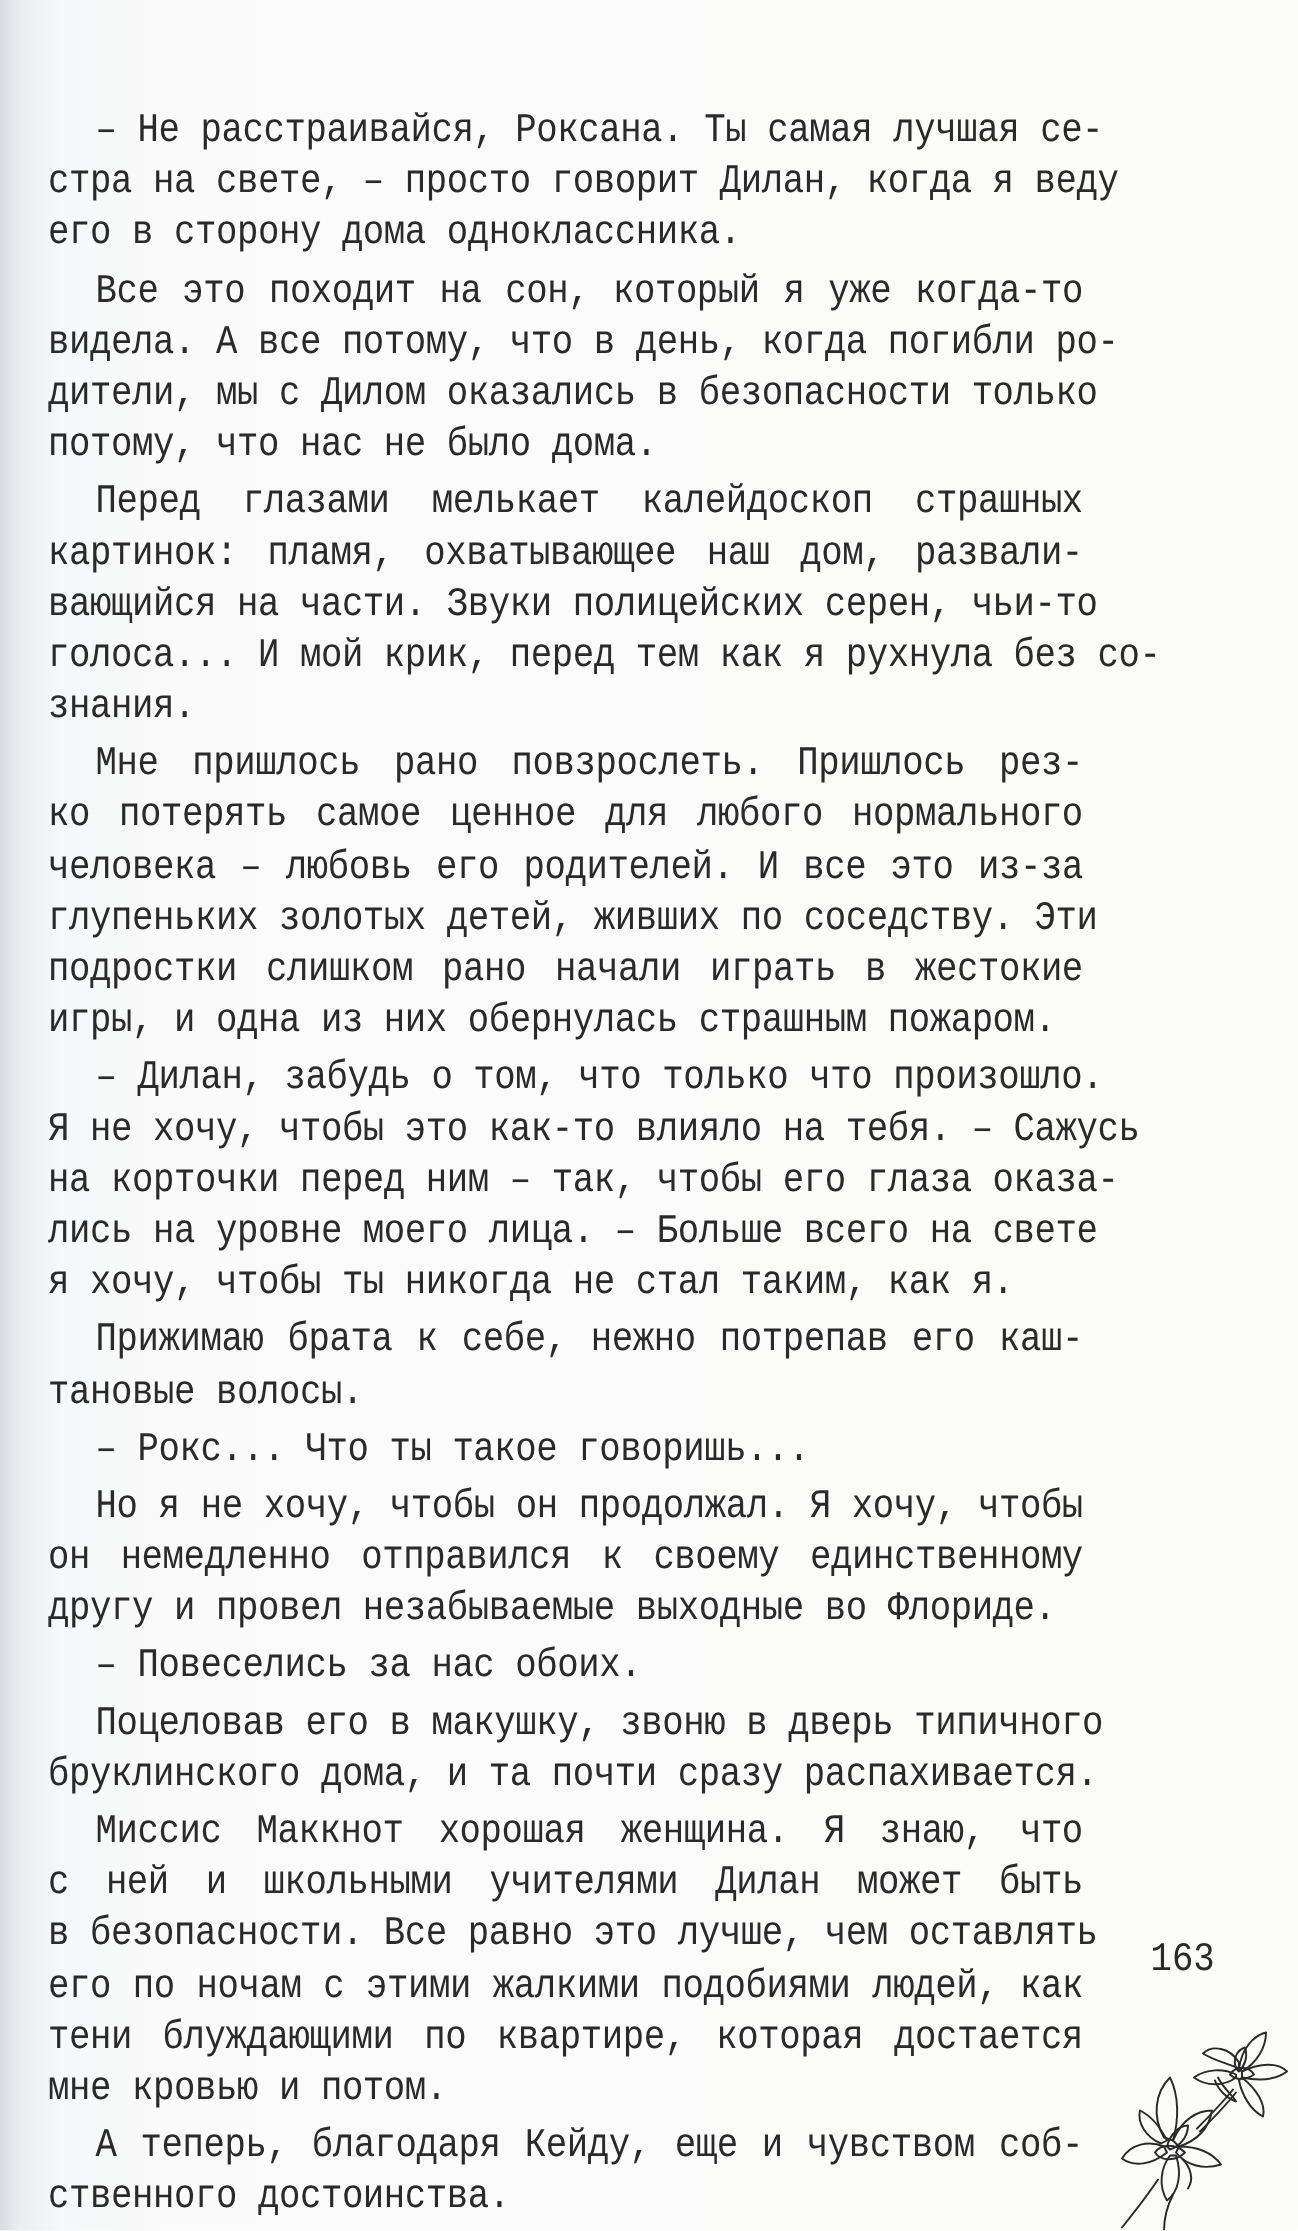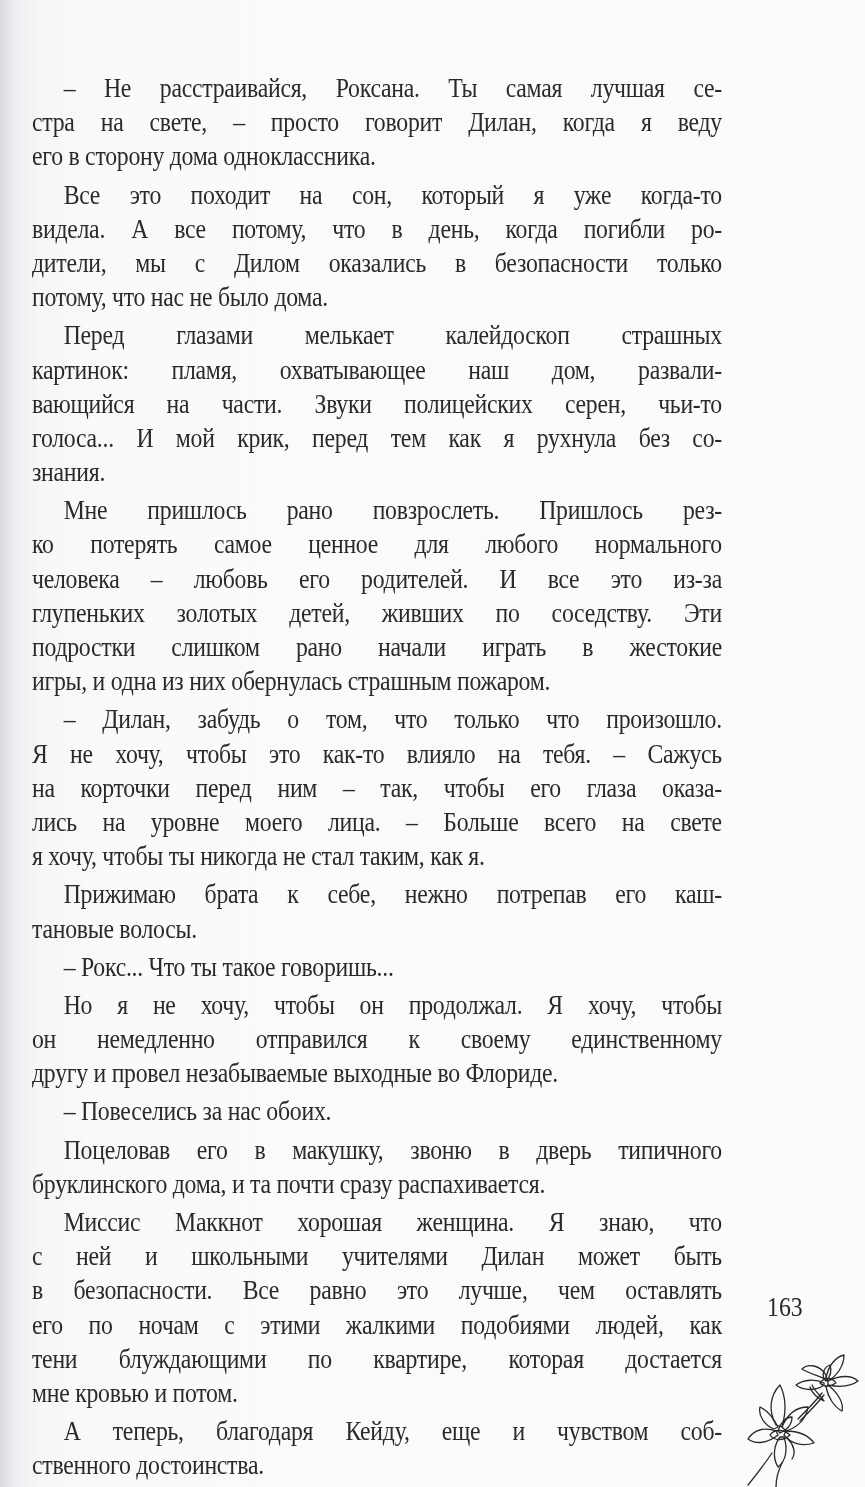--- a/index.html
+++ b/index.html
@@ -14,20 +14,21 @@
       position: relative;
       font-family: "Liberation Serif", "DejaVu Serif", serif;
       color: #2a2a2a;
     }
     .page {
       position: absolute;
       left: 0;
       top: 0;
       width: 865px;
       height: 1487px;
+      font-family: Liberation Mono, monospace;
     }
     .text-block {
       position: absolute;
       left: 32px;
       top: 71px;
       width: 690px;
     }
     .line {
       height: 34.2px;
       line-height: 34.2px;

